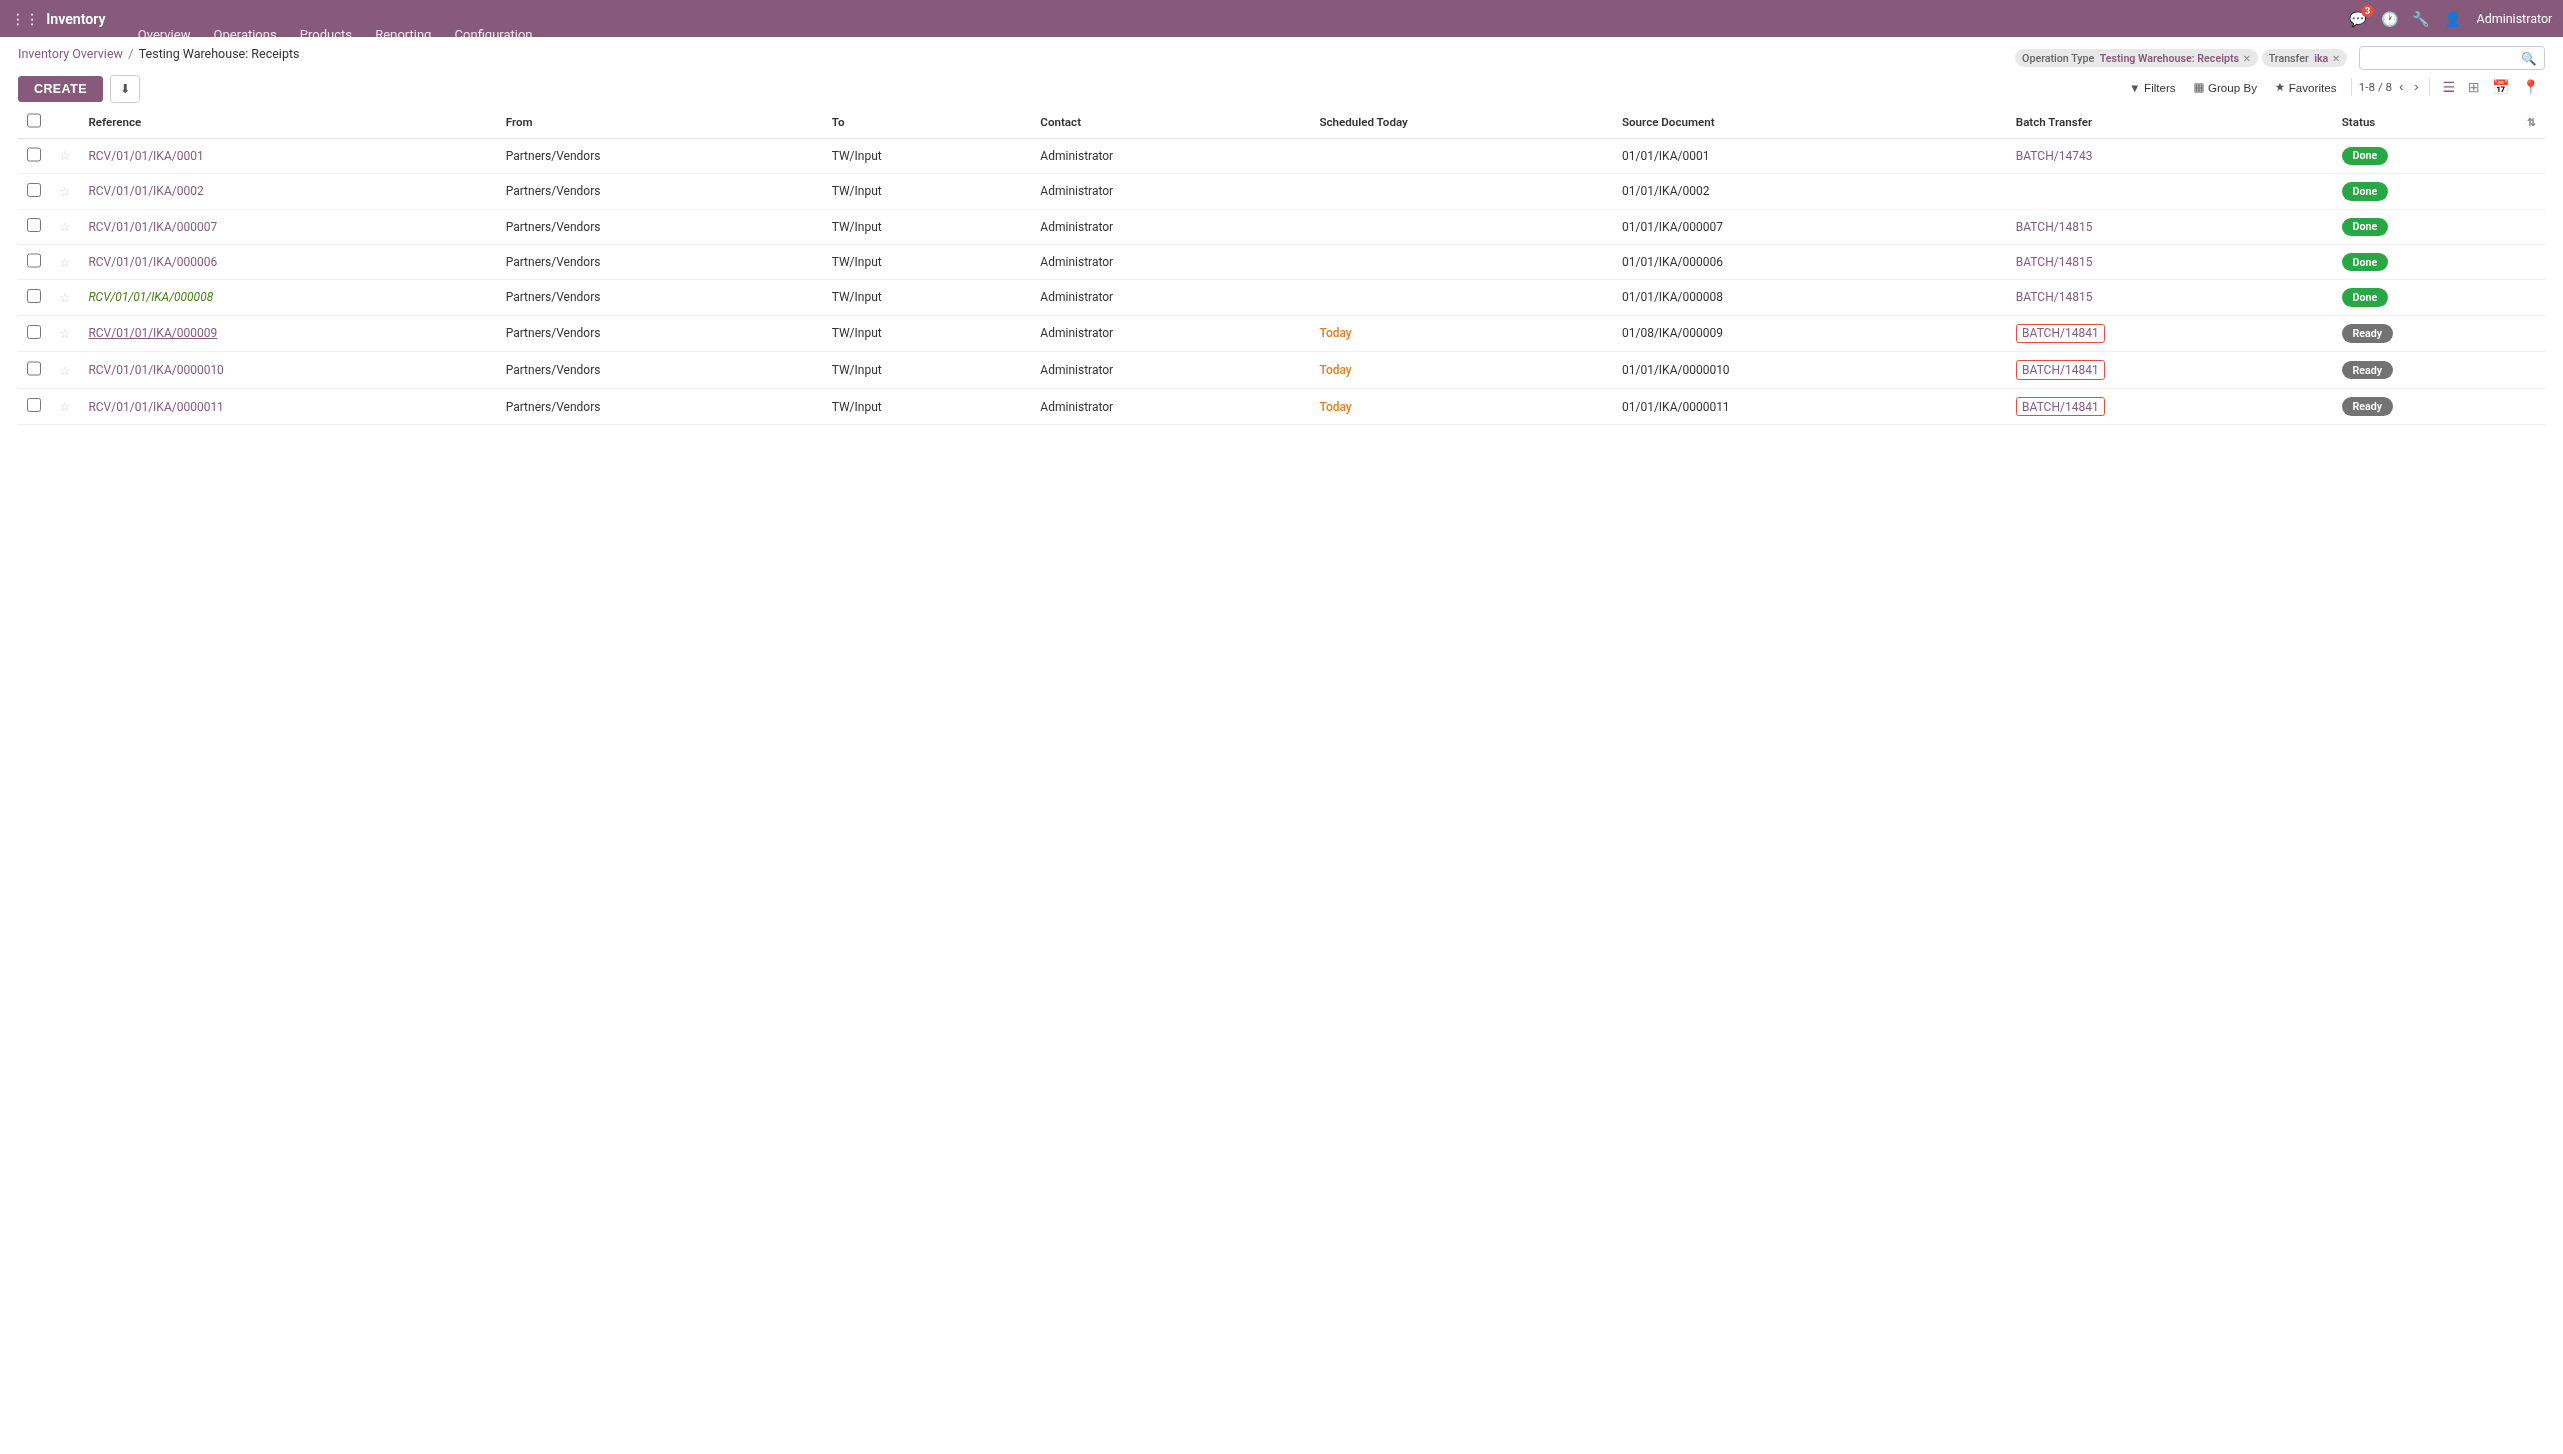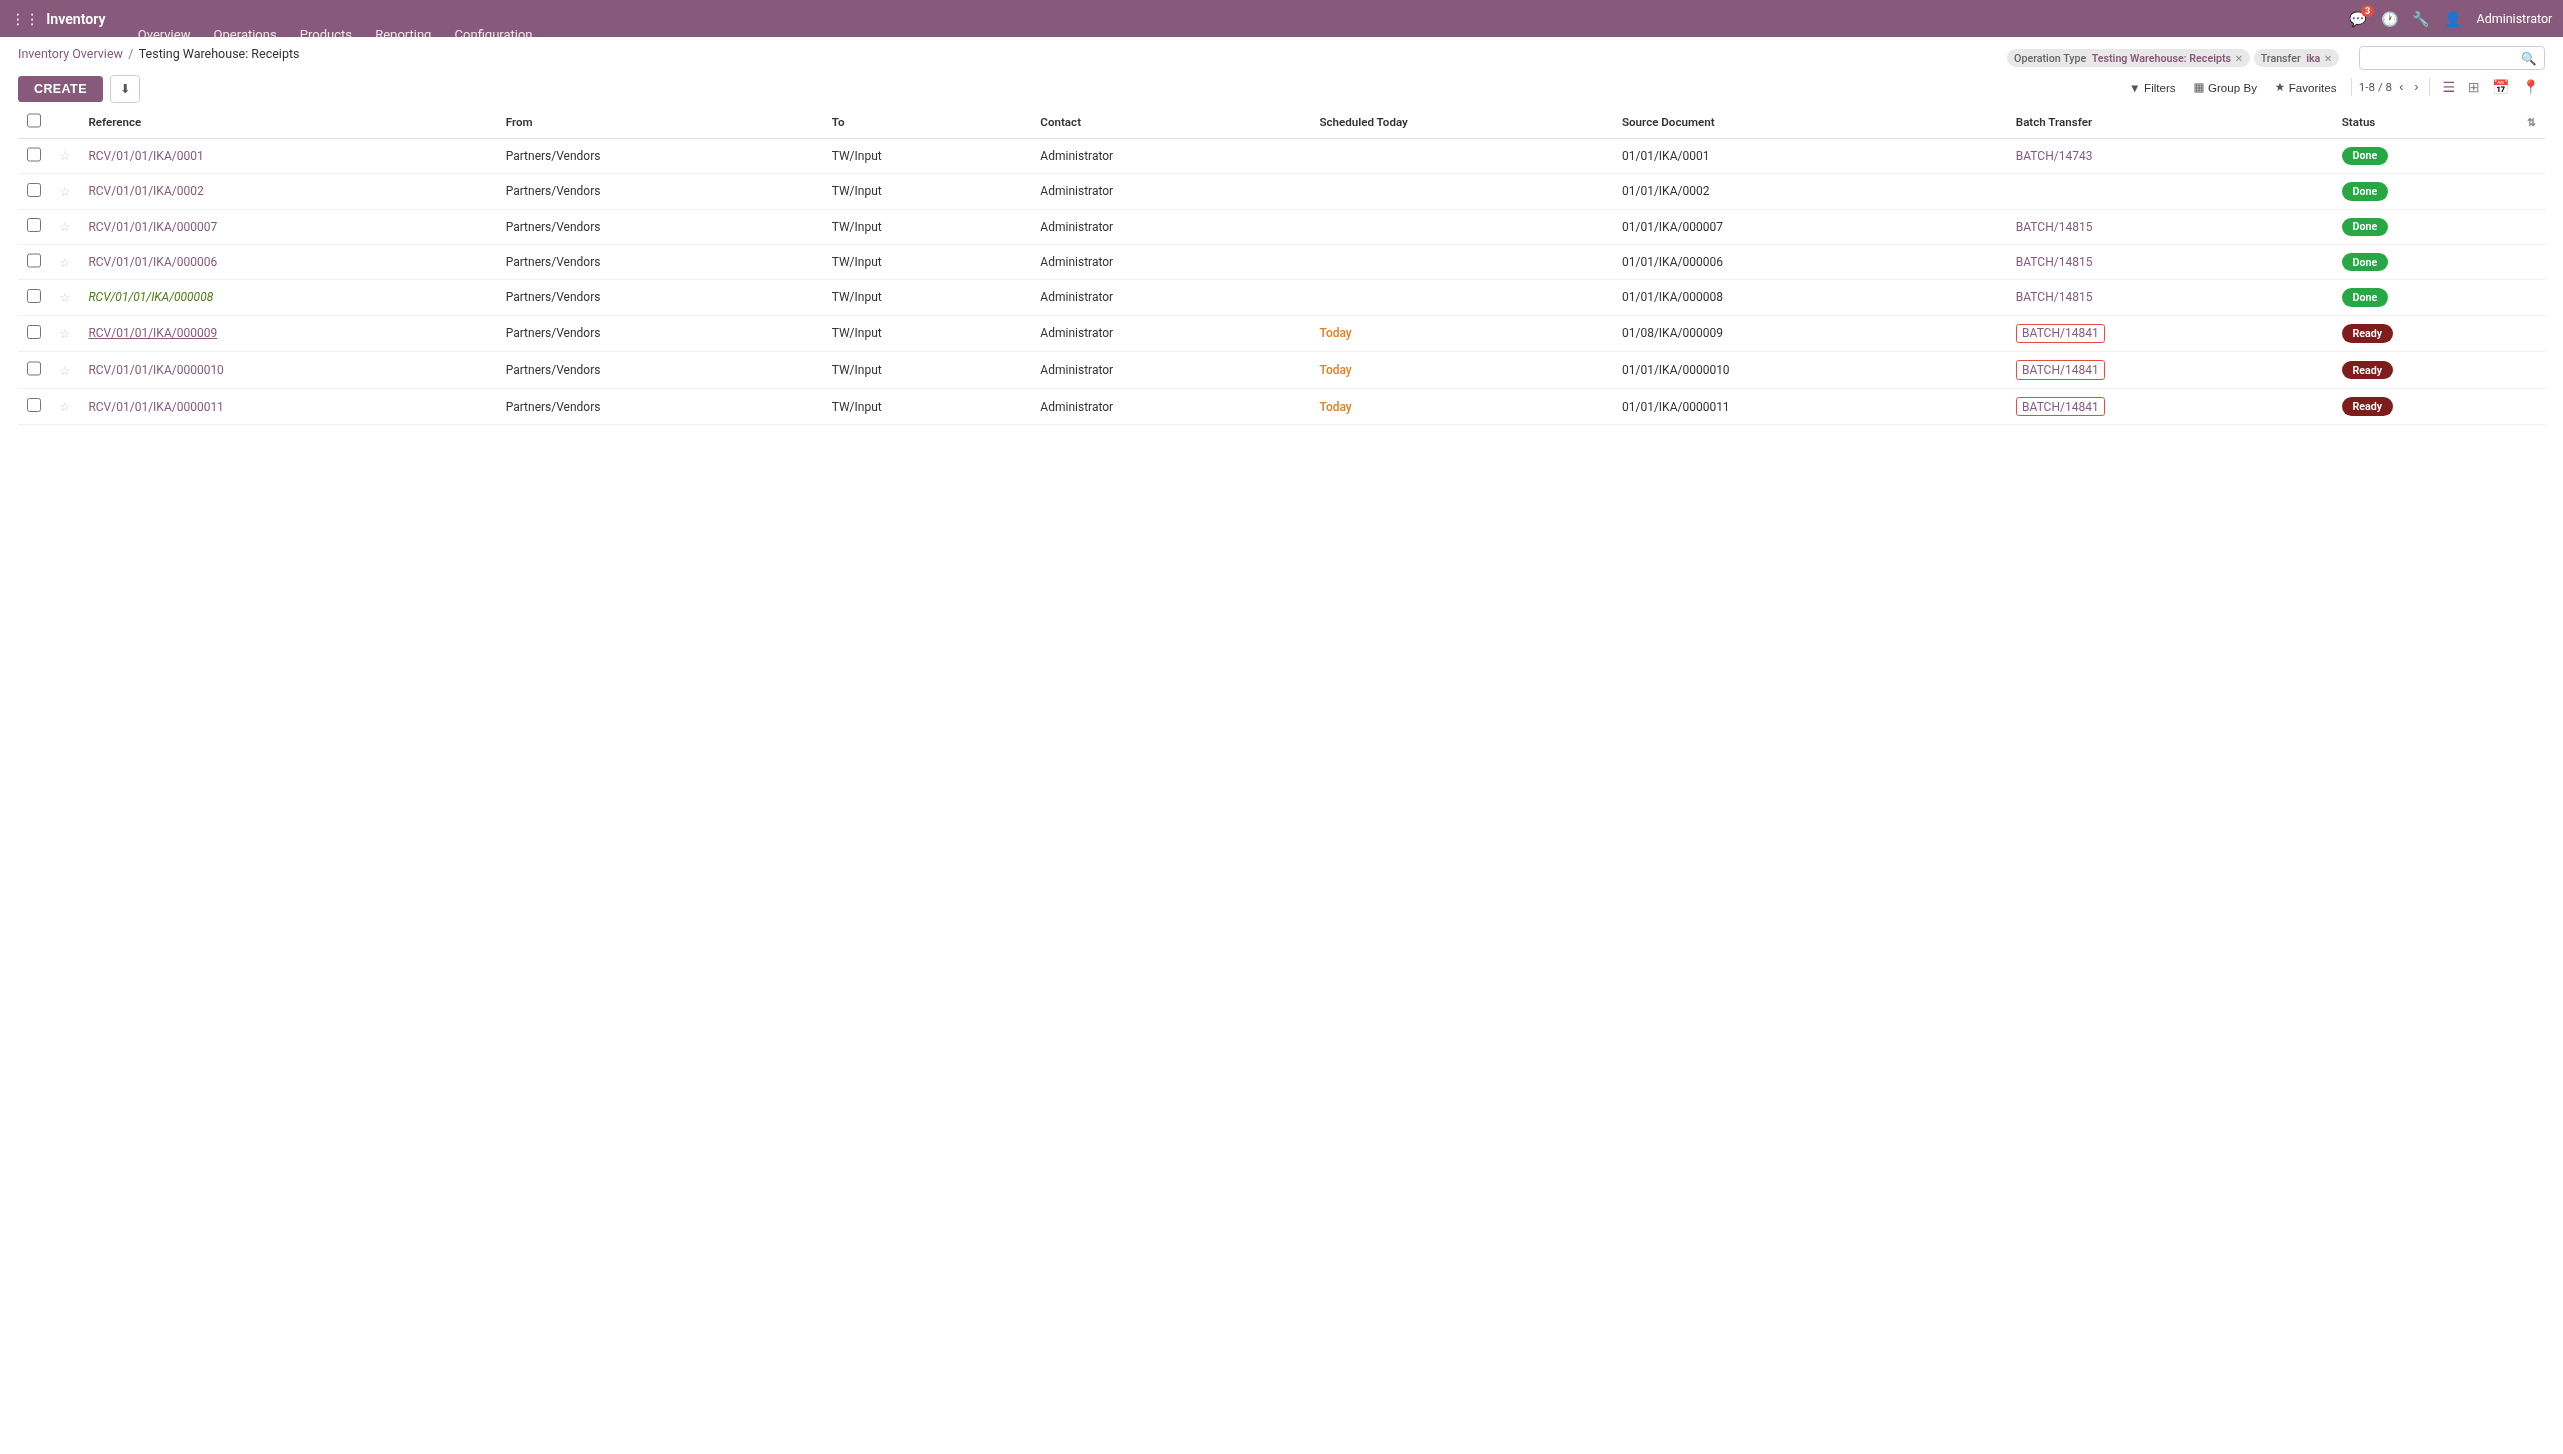--- a/index.html
+++ b/index.html
@@ -108,21 +108,21 @@
     .check-all, .row-check { width: 14.2px; height: 14.2px; cursor: pointer; accent-color: #875a7b; }
     .star-icon { color: #ccc; font-size: 12.5px; cursor: pointer; }
 
     .batch-link { color: #875a7b; text-decoration: none; cursor: pointer; }
 
     .badge-done {
       background: #28a745; color: #fff; border-radius: 10.7px;
       padding: 2.7px 10.7px; font-size: 10.7px; font-weight: 600; display: inline-block;
     }
     .badge-ready {
-      background: #7f1d1d; color: #fff; border-radius: 10.7px;
+      background: #737373; color: #fff; border-radius: 10.7px;
       padding: 2.7px 10.7px; font-size: 10.7px; font-weight: 600; display: inline-block;
     }
 
     .date-today { color: #e67e22; font-weight: 500; }
 
     
     .batch-highlighted {
       border: 1.3px solid #e74c3c; border-radius: 2.7px;
       padding: 1.8px 5.3px; display: inline-block;
     }
@@ -165,21 +165,21 @@
       <div style="display:flex; gap:7.1px; align-items:center;">
         <button class="btn-create">CREATE</button>
         <button class="btn-download">
           <span>⬇</span>
         </button>
       </div>
     </div>
 
     <div class="header-right">
 
-      <div style="display:flex; align-items:center; gap:20px; flex-wrap:wrap; justify-content:flex-end;">
+      <div style="display:flex; align-items:center; gap:12px; flex-wrap:wrap; justify-content:flex-end;">
         <div class="filter-tags">
           <span class="filter-tag">
             <span class="tag-label">Operation Type</span>
             <span class="tag-value">Testing Warehouse: Receipts</span>
             <span class="tag-close">✕</span>
           </span>
           <span class="filter-tag">
             <span class="tag-label">Transfer</span>
             <span class="tag-value">ika</span>
             <span class="tag-close">✕</span>

